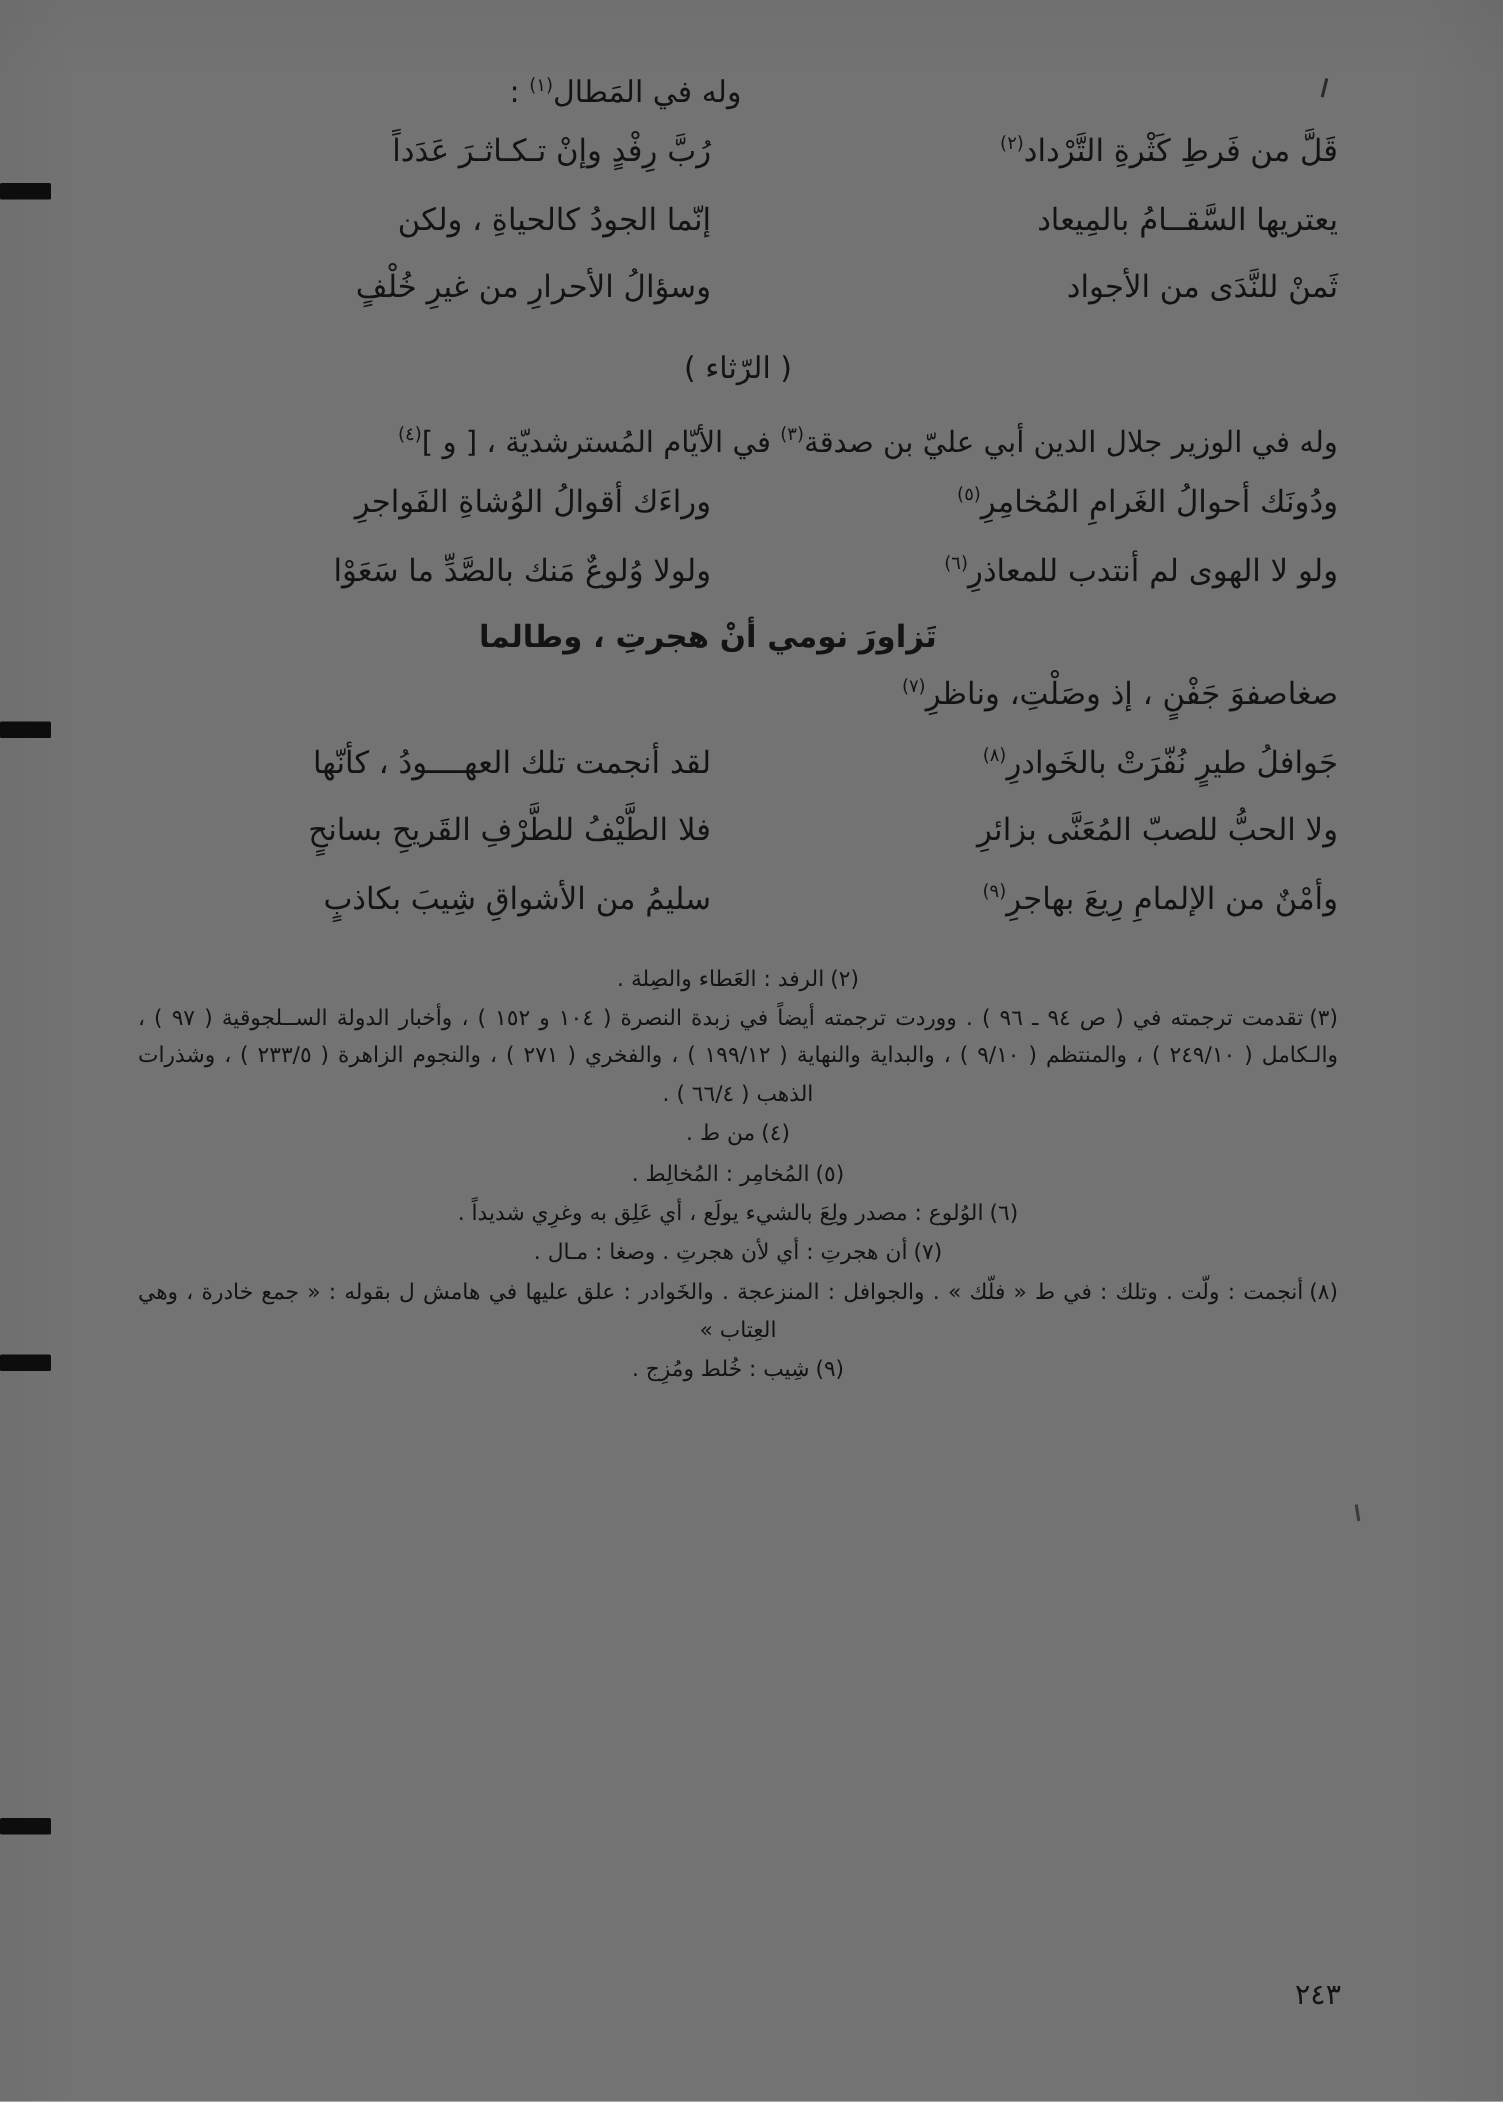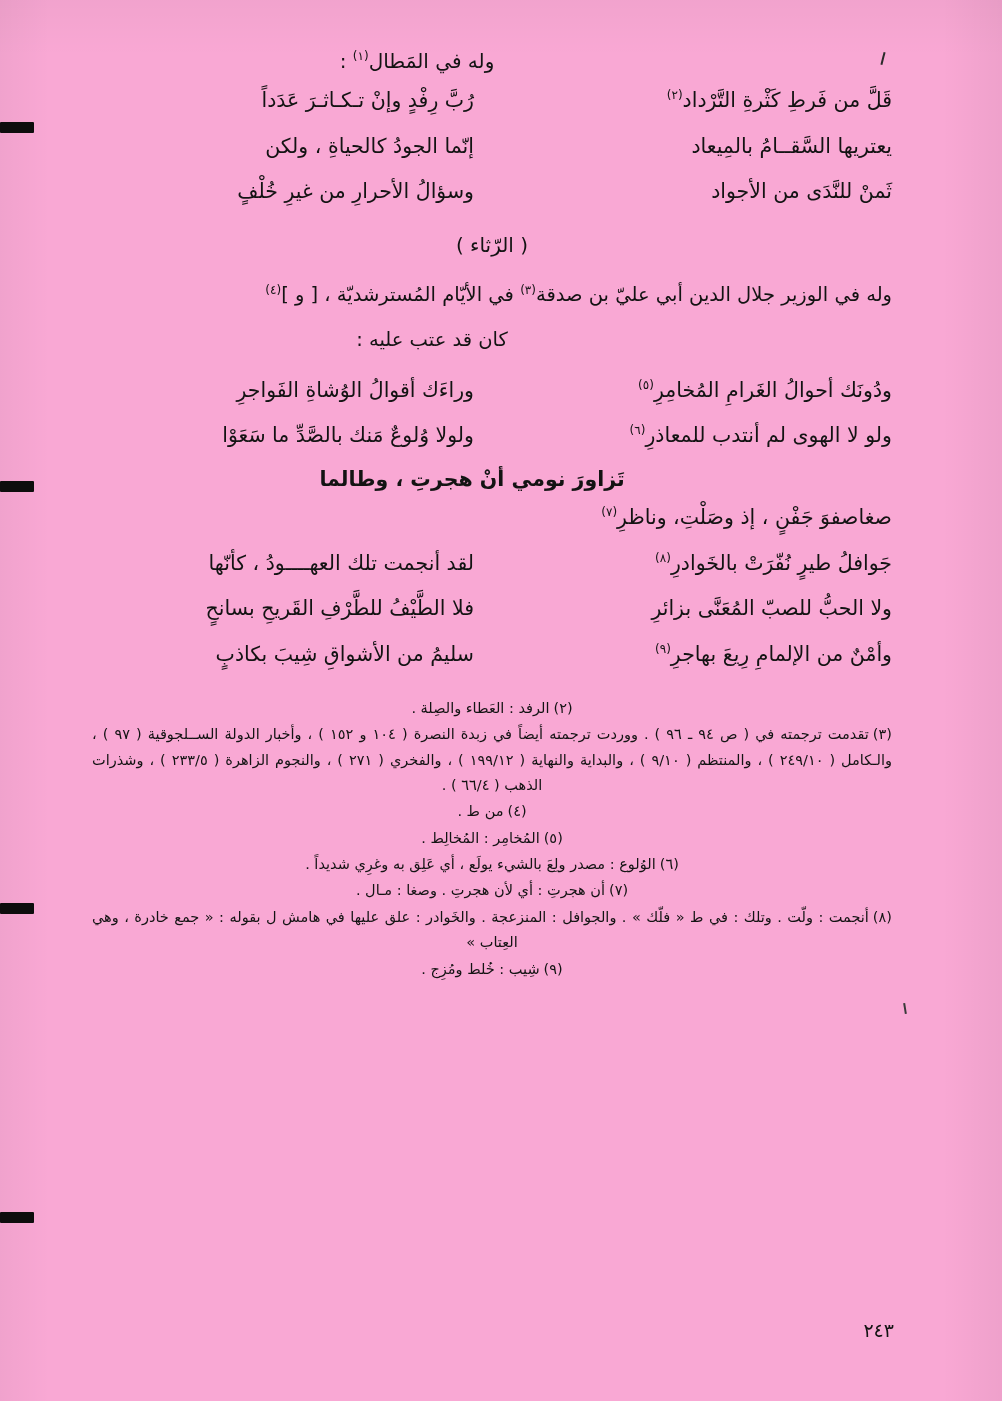--- a/index.html
+++ b/index.html
@@ -12,21 +12,21 @@
     height: 1401px;
     position: relative;
     font-family: "DejaVu Sans", sans-serif;
     color: #141414;
     overflow: hidden;
   }
 
   .page {
     position: absolute;
     inset: 0;
-    background: #f9a8d4;
+    background: #737373;
   }
 
   
   .page::before {
     content: "";
     position: absolute;
     inset: 0;
     pointer-events: none;
     background:
       linear-gradient(to left, rgba(0,0,0,0.045) 0%, rgba(0,0,0,0) 6%),
@@ -221,23 +221,20 @@
       </div>
 
     </div>
 
     <div class="center-line ar">( الرّثاء )</div>
 
     <div class="para ar">
       <span>وله في الوزير جلال الدين أبي عليّ بن صدقة</span><sup class="fn">(٣)</sup>
       <span>في الأيّام المُسترشديّة ، [ و ]</span><sup class="fn">(٤)</sup>
     </div>
-    <div class="para indent-sub ar">
-      <span class="inner">كان قد عتب عليه :</span>
-    </div>
 
     <div class="verses">
 
       <div class="verse-row">
         <div class="hemistich second ar">
           <span>ودُونَك أحوالُ الغَرامِ المُخامِرِ</span><sup class="fn">(٥)</sup>
         </div>
         <div class="hemistich first ar">وراءَك أقوالُ الوُشاةِ الفَواجرِ</div>
       </div>
 

